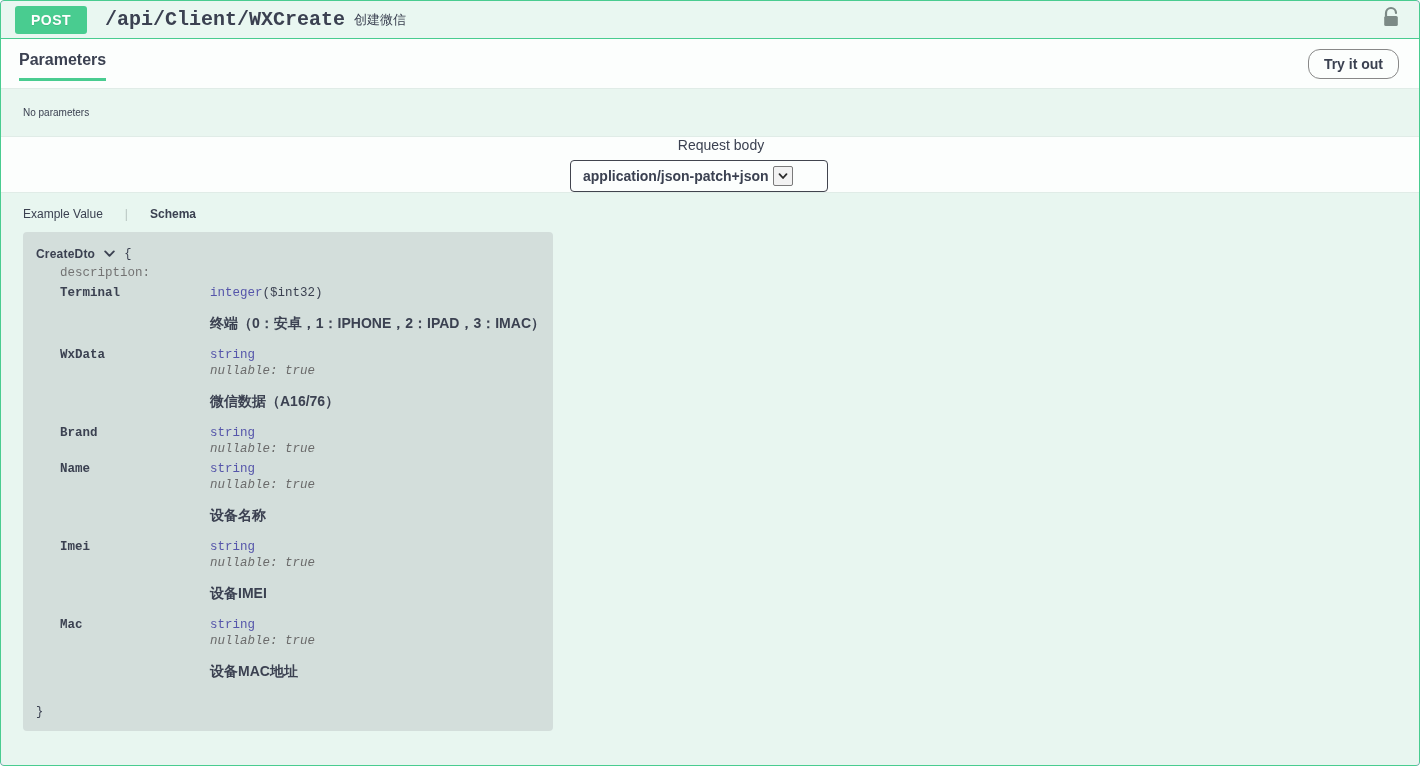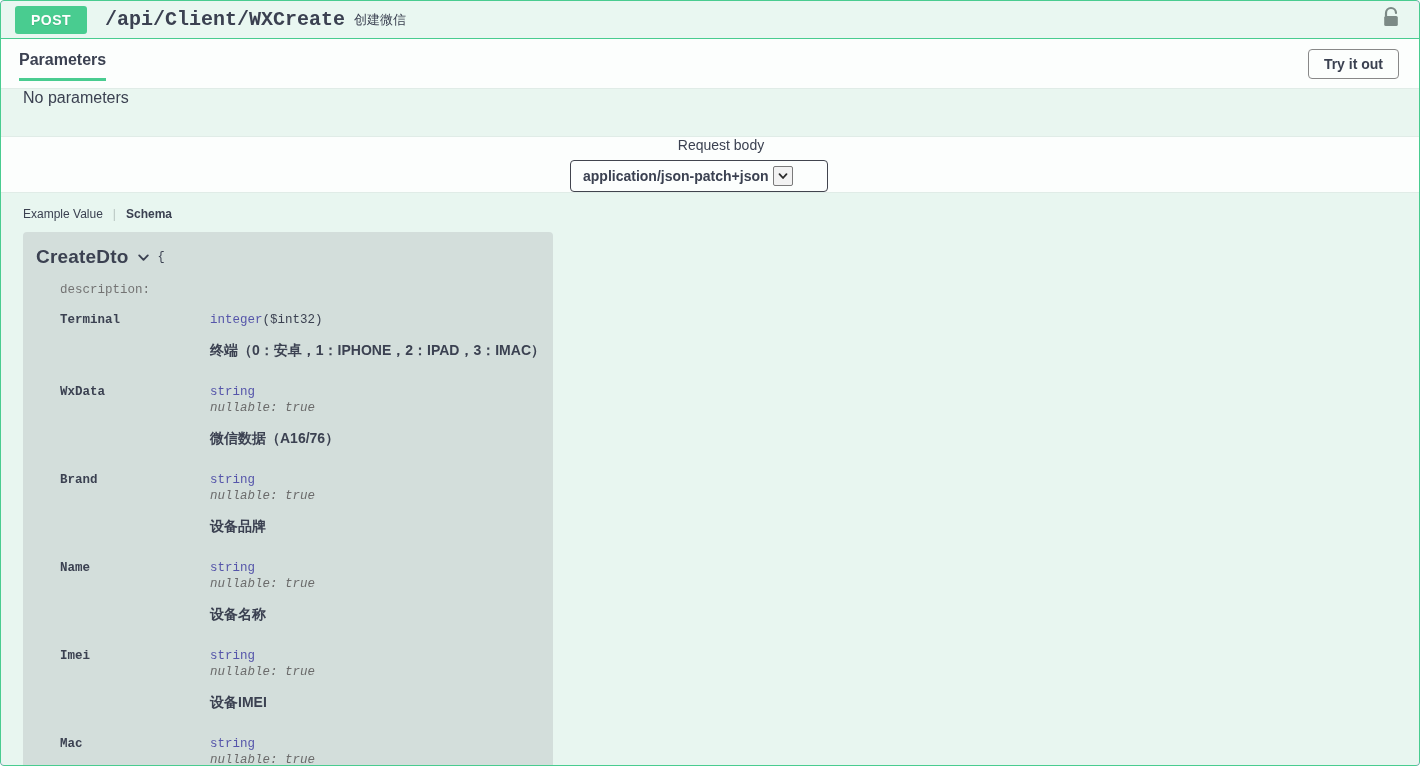--- a/index.html
+++ b/index.html
@@ -105,38 +105,39 @@
     background: #49cc90;
   }
   .tryit-spacer { flex: 1 1 auto; }
   .tryit-btn {
     margin-top: 10px;
     margin-right: 20px;
     height: 30px;
     padding: 0 15px;
     background: #fcfefd;
     border: 1px solid #888888;
-    border-radius: 4px;
+    border-radius: 12px;
     font-family: "Liberation Sans", sans-serif;
     font-size: 14px;
     font-weight: bold;
     color: #3b4151;
     cursor: pointer;
     line-height: 28px;
   }
 
   
   .no-params {
     height: 48px;
     background: #e9f6f0;
     border-bottom: 1px solid #e0ece7;
     display: flex;
+    align-items: center;
     padding-left: 22px;
     box-sizing: border-box;
-    font-size: 16px;
+    font-size: 10px;
     color: #3b4151;
   }
 
   
   .req-body-row {
     position: relative;
     height: 56px;
     background: #fcfefd;
     border-bottom: 1px solid #e0ece7;
     display: flex;
@@ -189,21 +190,21 @@
   .model-area {
     position: relative;
     background: #e8f6f0;
     padding: 14px 0 0 22px;
     height: 100%;
     box-sizing: border-box;
   }
   .ex-tabs {
     display: flex;
     align-items: center;
-    gap: 2px;
+    gap: 14px;
     font-size: 12px;
     margin-bottom: 11px;
   }
   .ex-tab {
     color: #3b4151;
     cursor: pointer;
   }
   .ex-tab.active {
     font-weight: bold;
   }
@@ -223,41 +224,41 @@
     color: #3b4151;
   }
   .model-title-row {
     display: flex;
     align-items: center;
     padding-left: 13px;
     gap: 7px;
   }
   .model-title {
     font-family: "Liberation Sans", sans-serif;
-    font-size: 19px;
+    font-size: 12px;
     font-weight: bold;
     color: #3b4151;
     letter-spacing: .2px;
   }
   .brace {
     font-family: "Liberation Mono", monospace;
     font-size: 12px;
     color: #3b4151;
   }
   .chevron {
     display: inline-flex;
     align-items: center;
     justify-content: center;
     cursor: pointer;
   }
 
   .prop-row {
     display: flex;
     padding-left: 37px;
-    margin-top: 14px;
+    margin-top: 4px;
   }
   .prop-name {
     width: 150px;
     min-width: 150px;
     font-family: "Liberation Mono", monospace;
     font-size: 12.5px;
     font-weight: bold;
     color: #3b4151;
     line-height: 16px;
   }
@@ -392,21 +393,20 @@
           <span class="nullable">nullable: true</span>
           <span class="prop-desc">微信数据（A16/76）</span>
         </span>
       </div>
 
       <div class="prop-row">
         <span class="prop-name">Brand</span>
         <span class="prop-val">
           <span class="type-str">string</span><span class="type-fmt"></span>
           <span class="nullable">nullable: true</span>
-          <span class="prop-desc">设备品牌</span>
         </span>
       </div>
 
       <div class="prop-row">
         <span class="prop-name">Name</span>
         <span class="prop-val">
           <span class="type-str">string</span><span class="type-fmt"></span>
           <span class="nullable">nullable: true</span>
           <span class="prop-desc">设备名称</span>
         </span>

